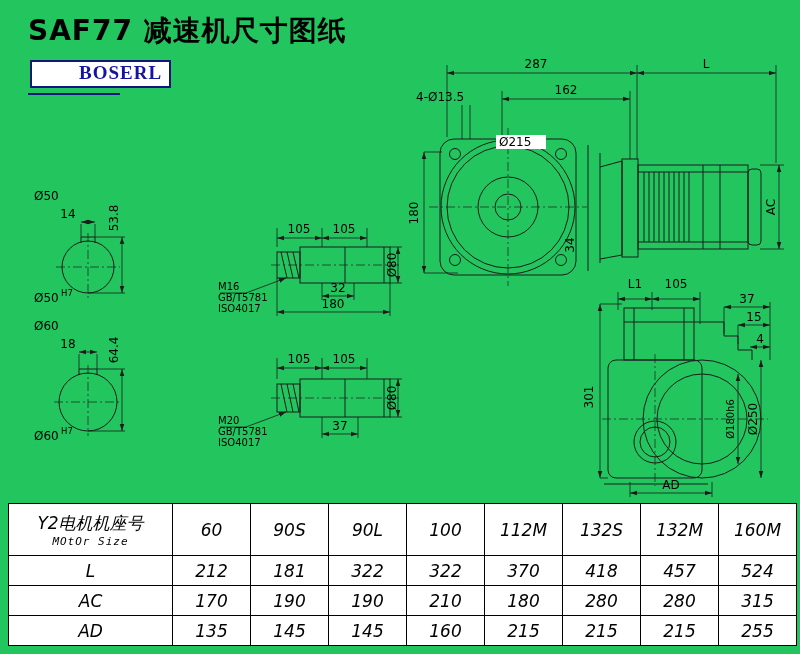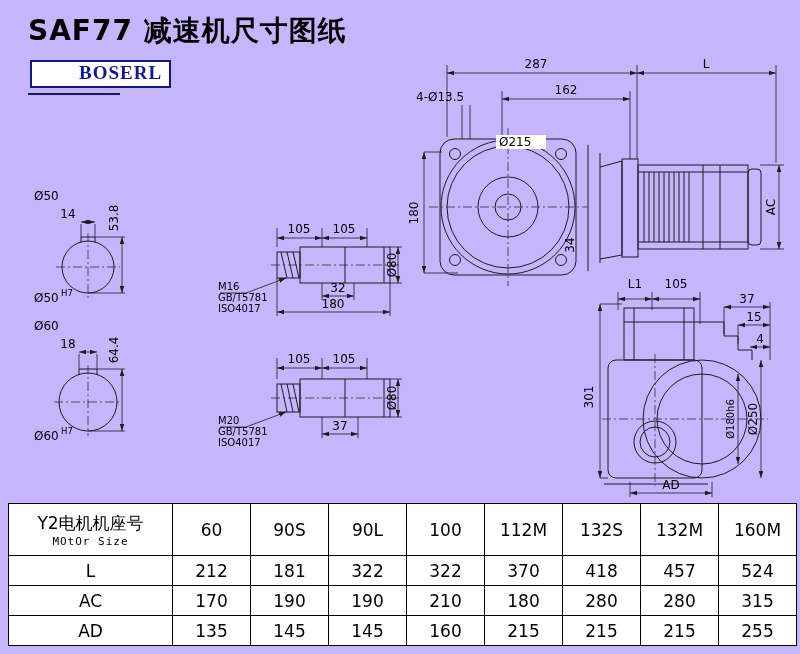--- a/index.html
+++ b/index.html
@@ -1,30 +1,30 @@
 <!DOCTYPE html>
 <html><head>
 <meta charset="utf-8">
 <style>
   html,body{margin:0;padding:0;}
   body{width:800px;height:654px;background:#fff;font-family:"DejaVu Sans",sans-serif;}
-  .canvas{position:relative;width:800px;height:654px;background:#c4b5fd;overflow:hidden;color:#000;}
+  .canvas{position:relative;width:800px;height:654px;background:#22c55e;overflow:hidden;color:#000;}
   .title{position:absolute;left:28px;top:12px;font-size:28px;font-weight:bold;letter-spacing:1px;white-space:nowrap;}
   .logo-box{position:absolute;left:30px;top:60px;border:2px solid #14147d;padding:0 7px 2px 7px;background:#fff;}
   .logo-text{font-family:"Liberation Serif",serif;font-size:19px;font-weight:bold;color:#1414a0;letter-spacing:1px;margin-left:40px;}
   .logo-underline{position:absolute;left:28px;top:93px;width:92px;height:2px;background:#14147d;}
   svg{position:absolute;overflow:visible;}
   .ln{stroke:#1c1c1c;stroke-width:1;fill:none;}
   .dim{stroke:#1c1c1c;stroke-width:0.8;fill:none;}
   .cl{stroke:#1c1c1c;stroke-width:0.7;fill:none;stroke-dasharray:9 3 2 3;}
   .txt{fill:#000;stroke:none;font-size:12px;font-family:"DejaVu Sans",sans-serif;}
   .txt-sm{font-size:10px;}
   .txt-xs{font-size:8.5px;}
   .wbg{fill:#fff;stroke:none;}
-  .spec-table{position:absolute;left:8px;top:503px;border-collapse:collapse;table-layout:fixed;background:#fff;}
+  .spec-table{position:absolute;left:8px;top:503px;border-collapse:collapse;table-layout:fixed;background:#fff;font-style:italic;}
   .spec-table td{border:1px solid #000;text-align:center;vertical-align:middle;font-size:17px;padding:0;color:#000;}
   .hdr-line2{font-family:"DejaVu Sans Mono",monospace;font-size:11px;letter-spacing:1px;text-align:center;}
 </style>
 </head>
 <body>
 
 <div class="canvas">
 
   <div class="title">SAF77 减速机尺寸图纸</div>
   <div class="logo-box">

